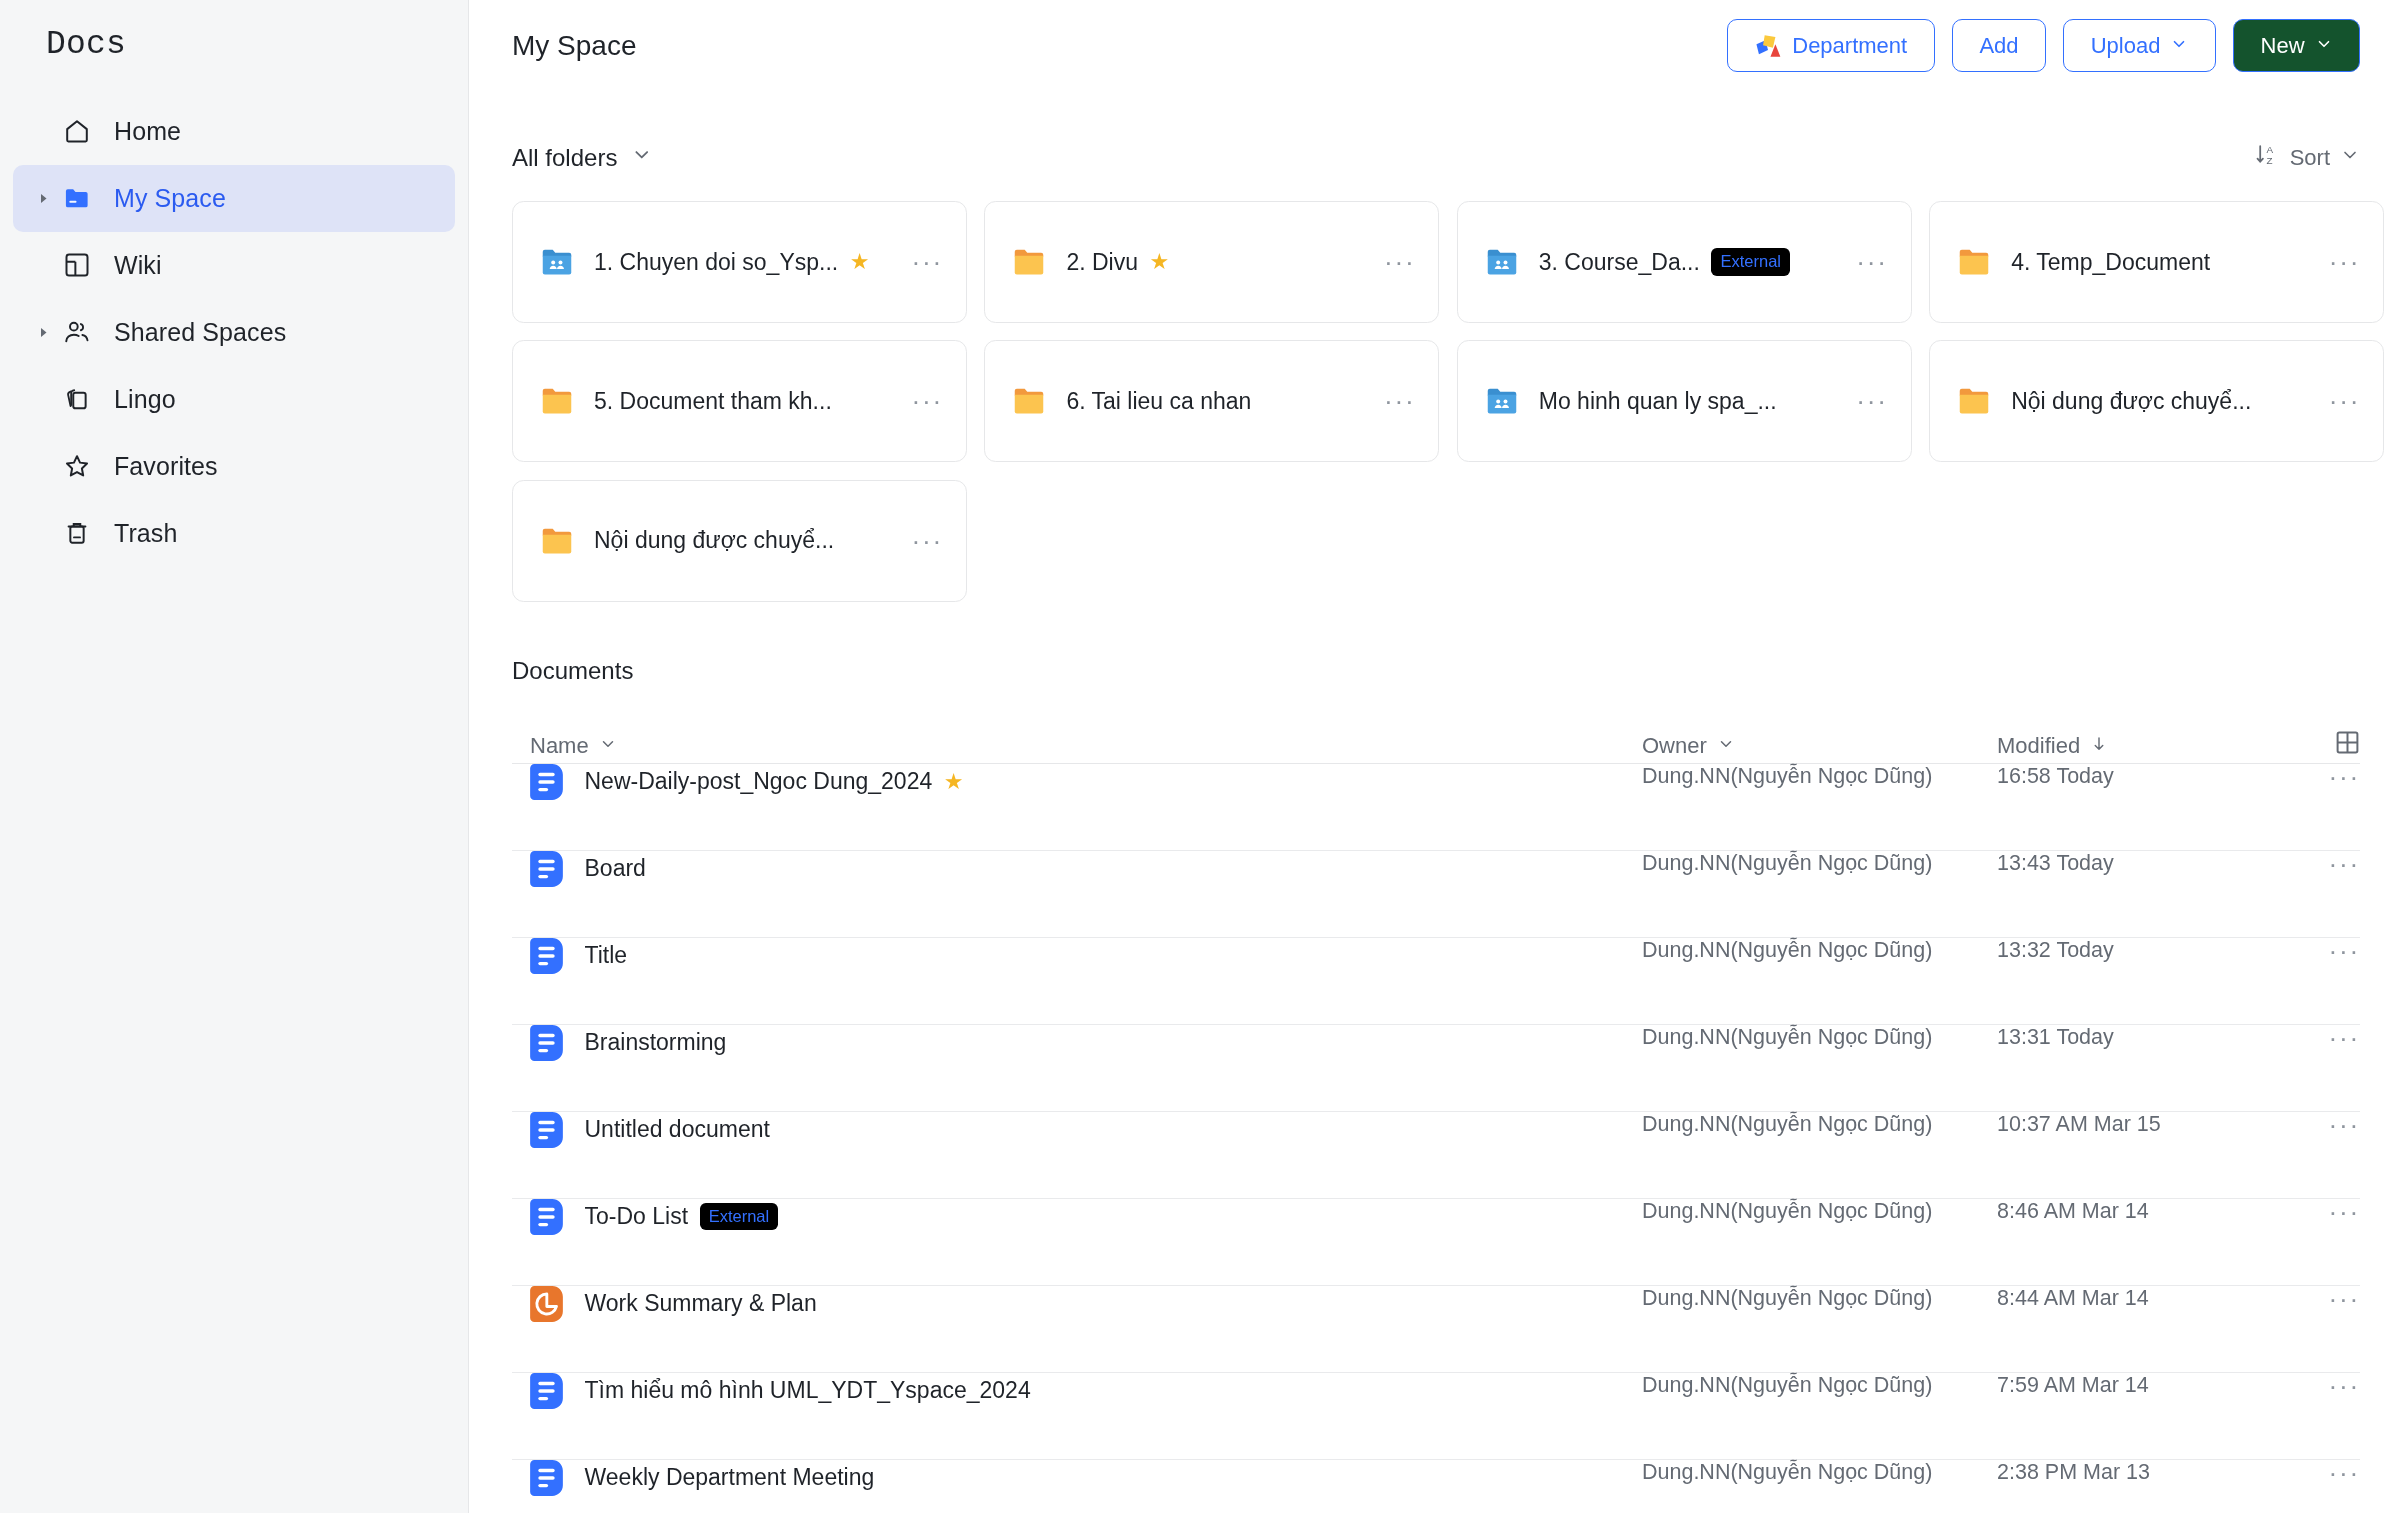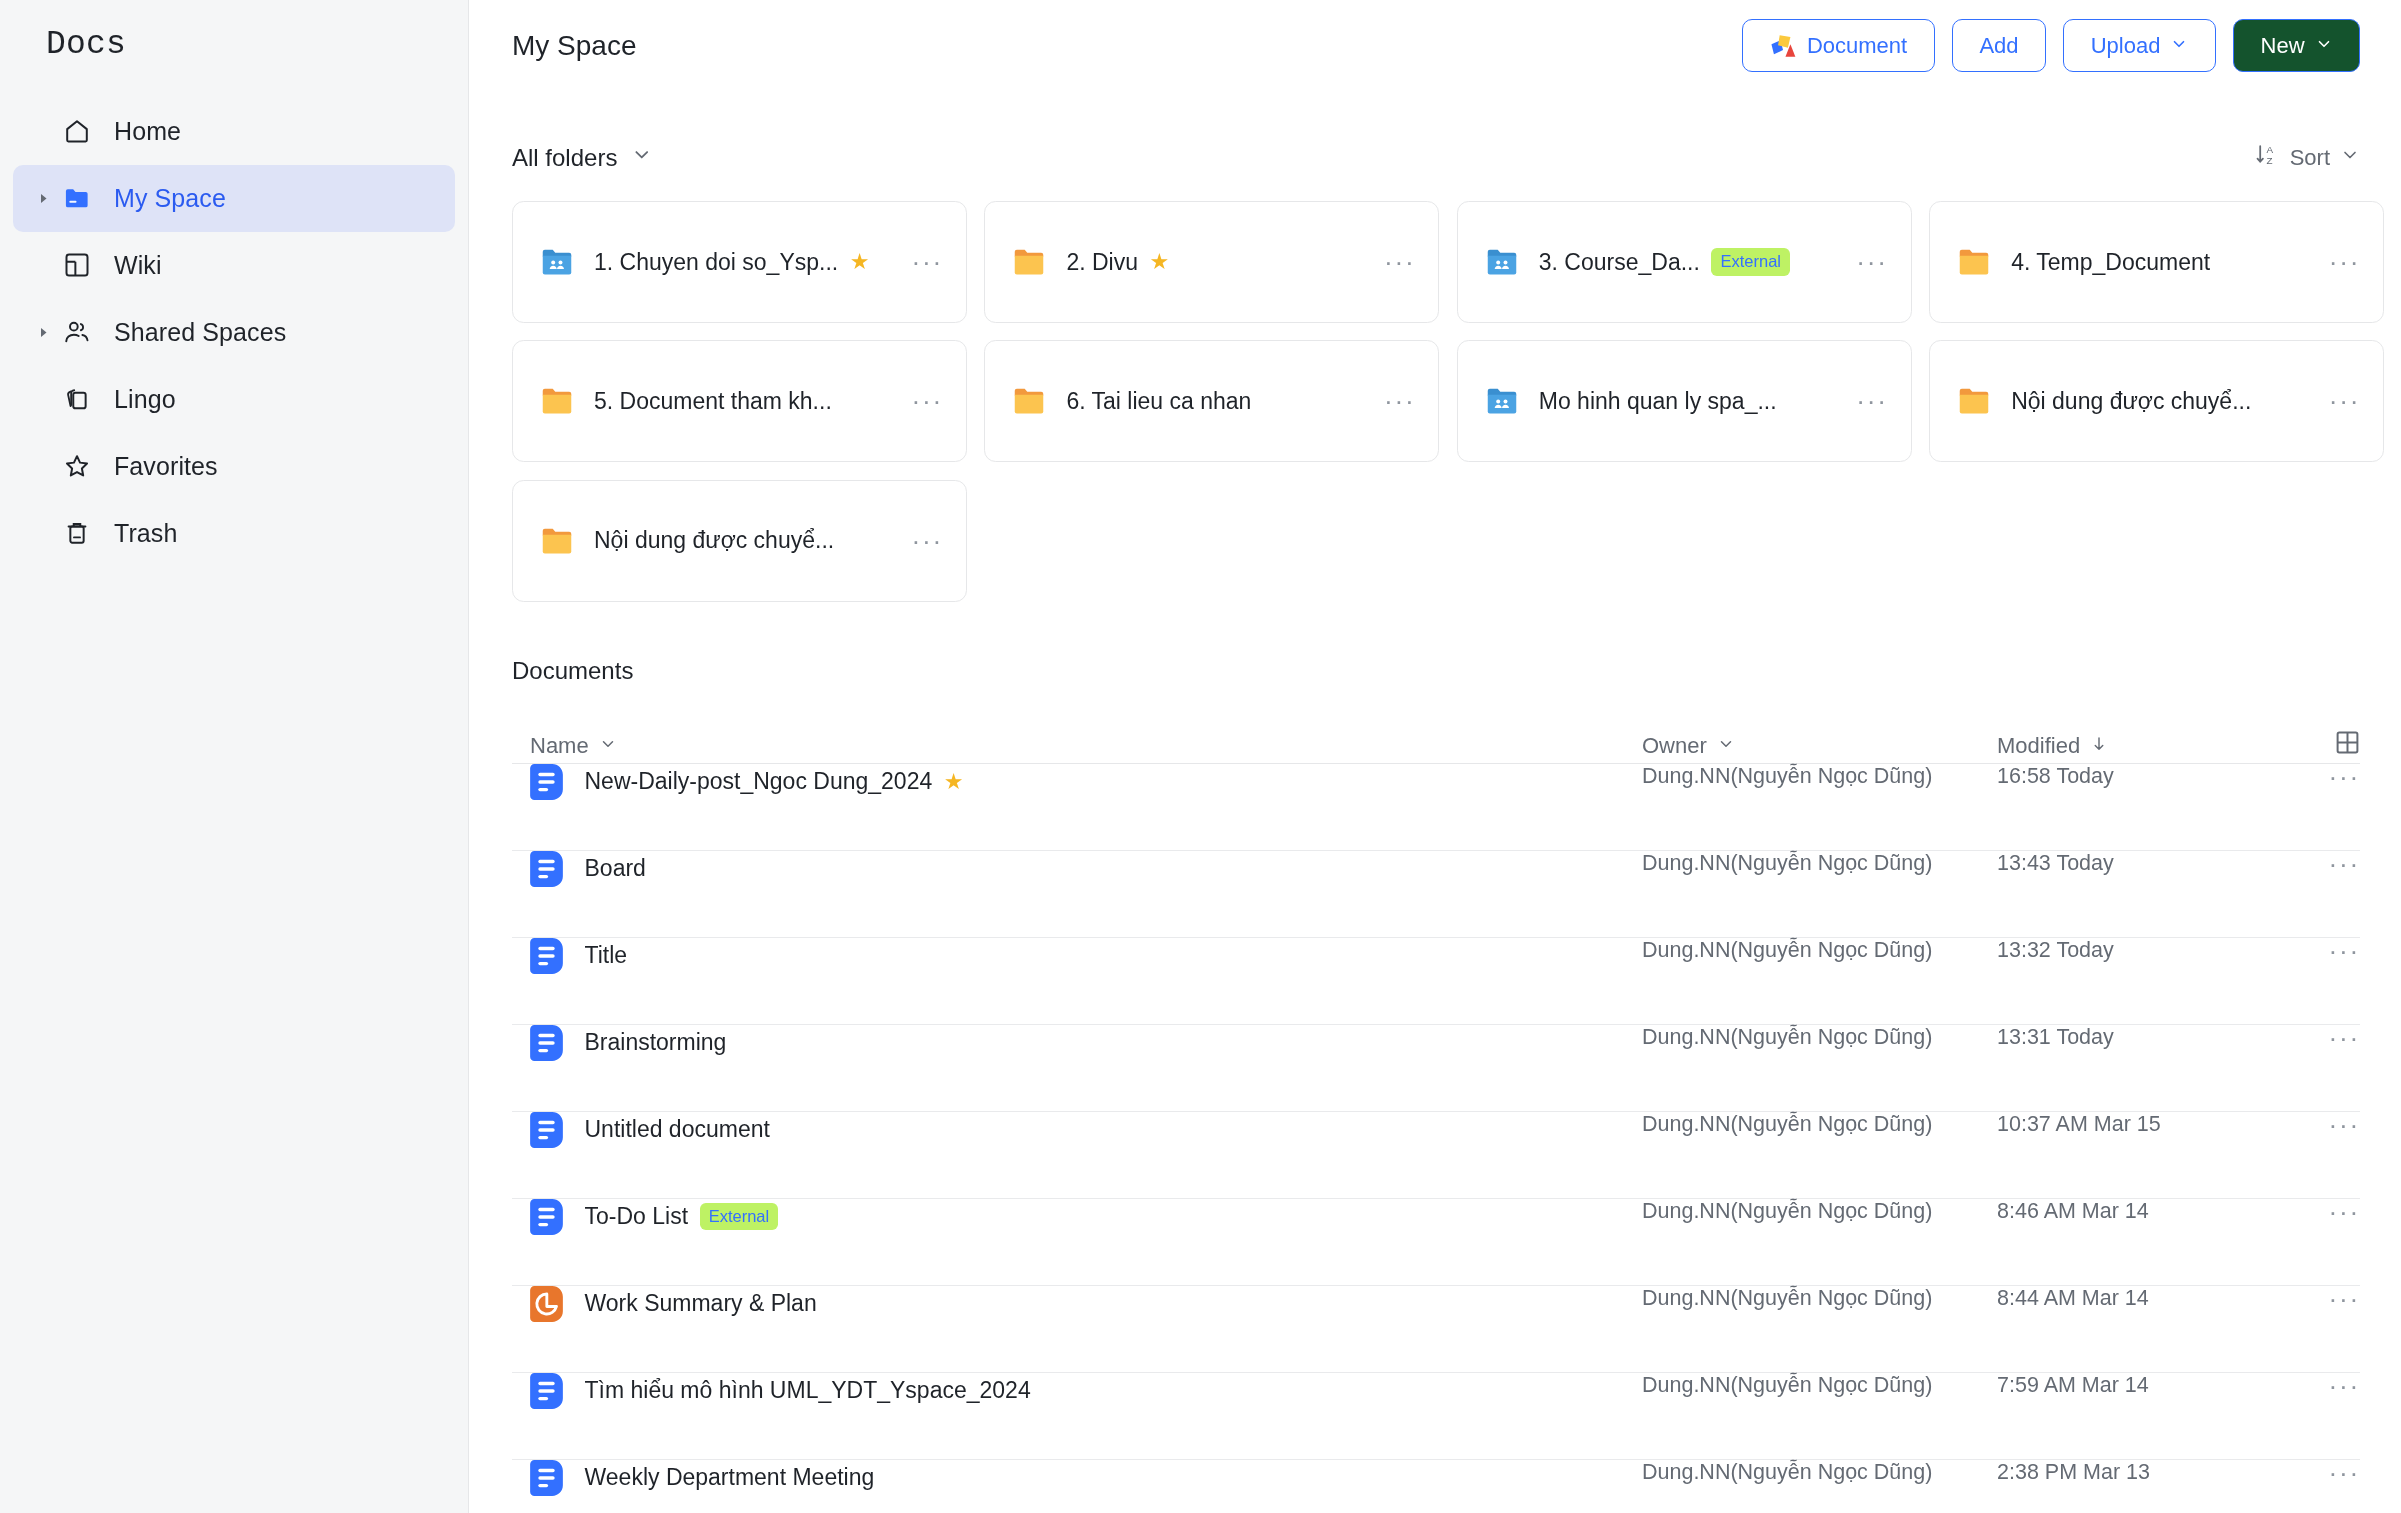--- a/index.html
+++ b/index.html
@@ -98,21 +98,21 @@
   }
   .folder-card .f-icon { width: 38px; flex: 0 0 38px; height: 38px; margin-right: 18px; }
   .folder-card .f-name {
     font-size: 23px; color: #1f2329;
     white-space: nowrap; overflow: hidden; text-overflow: ellipsis;
     max-width: 248px;
   }
   .star { margin-left: 11.6px; font-size: 22px; line-height: 1; color: #f5b623; flex: 0 0 auto; }
   .badge {
     margin-left: 11.6px; flex: 0 0 auto;
-    background: #bef264; color: #3370ff;
+    background: #000000; color: #3370ff;
     font-size: 16.5px; border-radius: 5.8px;
     padding: 5px 9px 5.8px; line-height: 1; white-space: nowrap;
   }
   .dots {
     margin-left: auto; color: #8f959e; font-size: 26.4px;
     letter-spacing: 1.7px; line-height: 1; cursor: pointer;
     padding-left: 13.2px; flex: 0 0 auto;
   }
 
   
@@ -243,21 +243,21 @@
       <div class="topbar-actions">
 
         <button class="btn">
           <span>
             <svg class="tmpl-icon" viewBox="0 0 34 34">
               <path d="M3 15 L14 10 L17 22 L6 27 Z" fill="#3370ff"></path>
               <path d="M13 4 L26 6 L23 19 L11 16 Z" fill="#fbc93d"></path>
               <path d="M20 30 L26 15 L32 30 Z" fill="#e8453c"></path>
             </svg>
           </span>
-          <span>Document</span>
+          <span>Department</span>
         </button>
 
         <button class="btn">
           <span>Add</span>
         </button>
 
         <button class="btn">
           <span>Upload</span>
           <span class="chev">
             <svg width="18" height="18" viewBox="0 0 24 24" fill="none">

